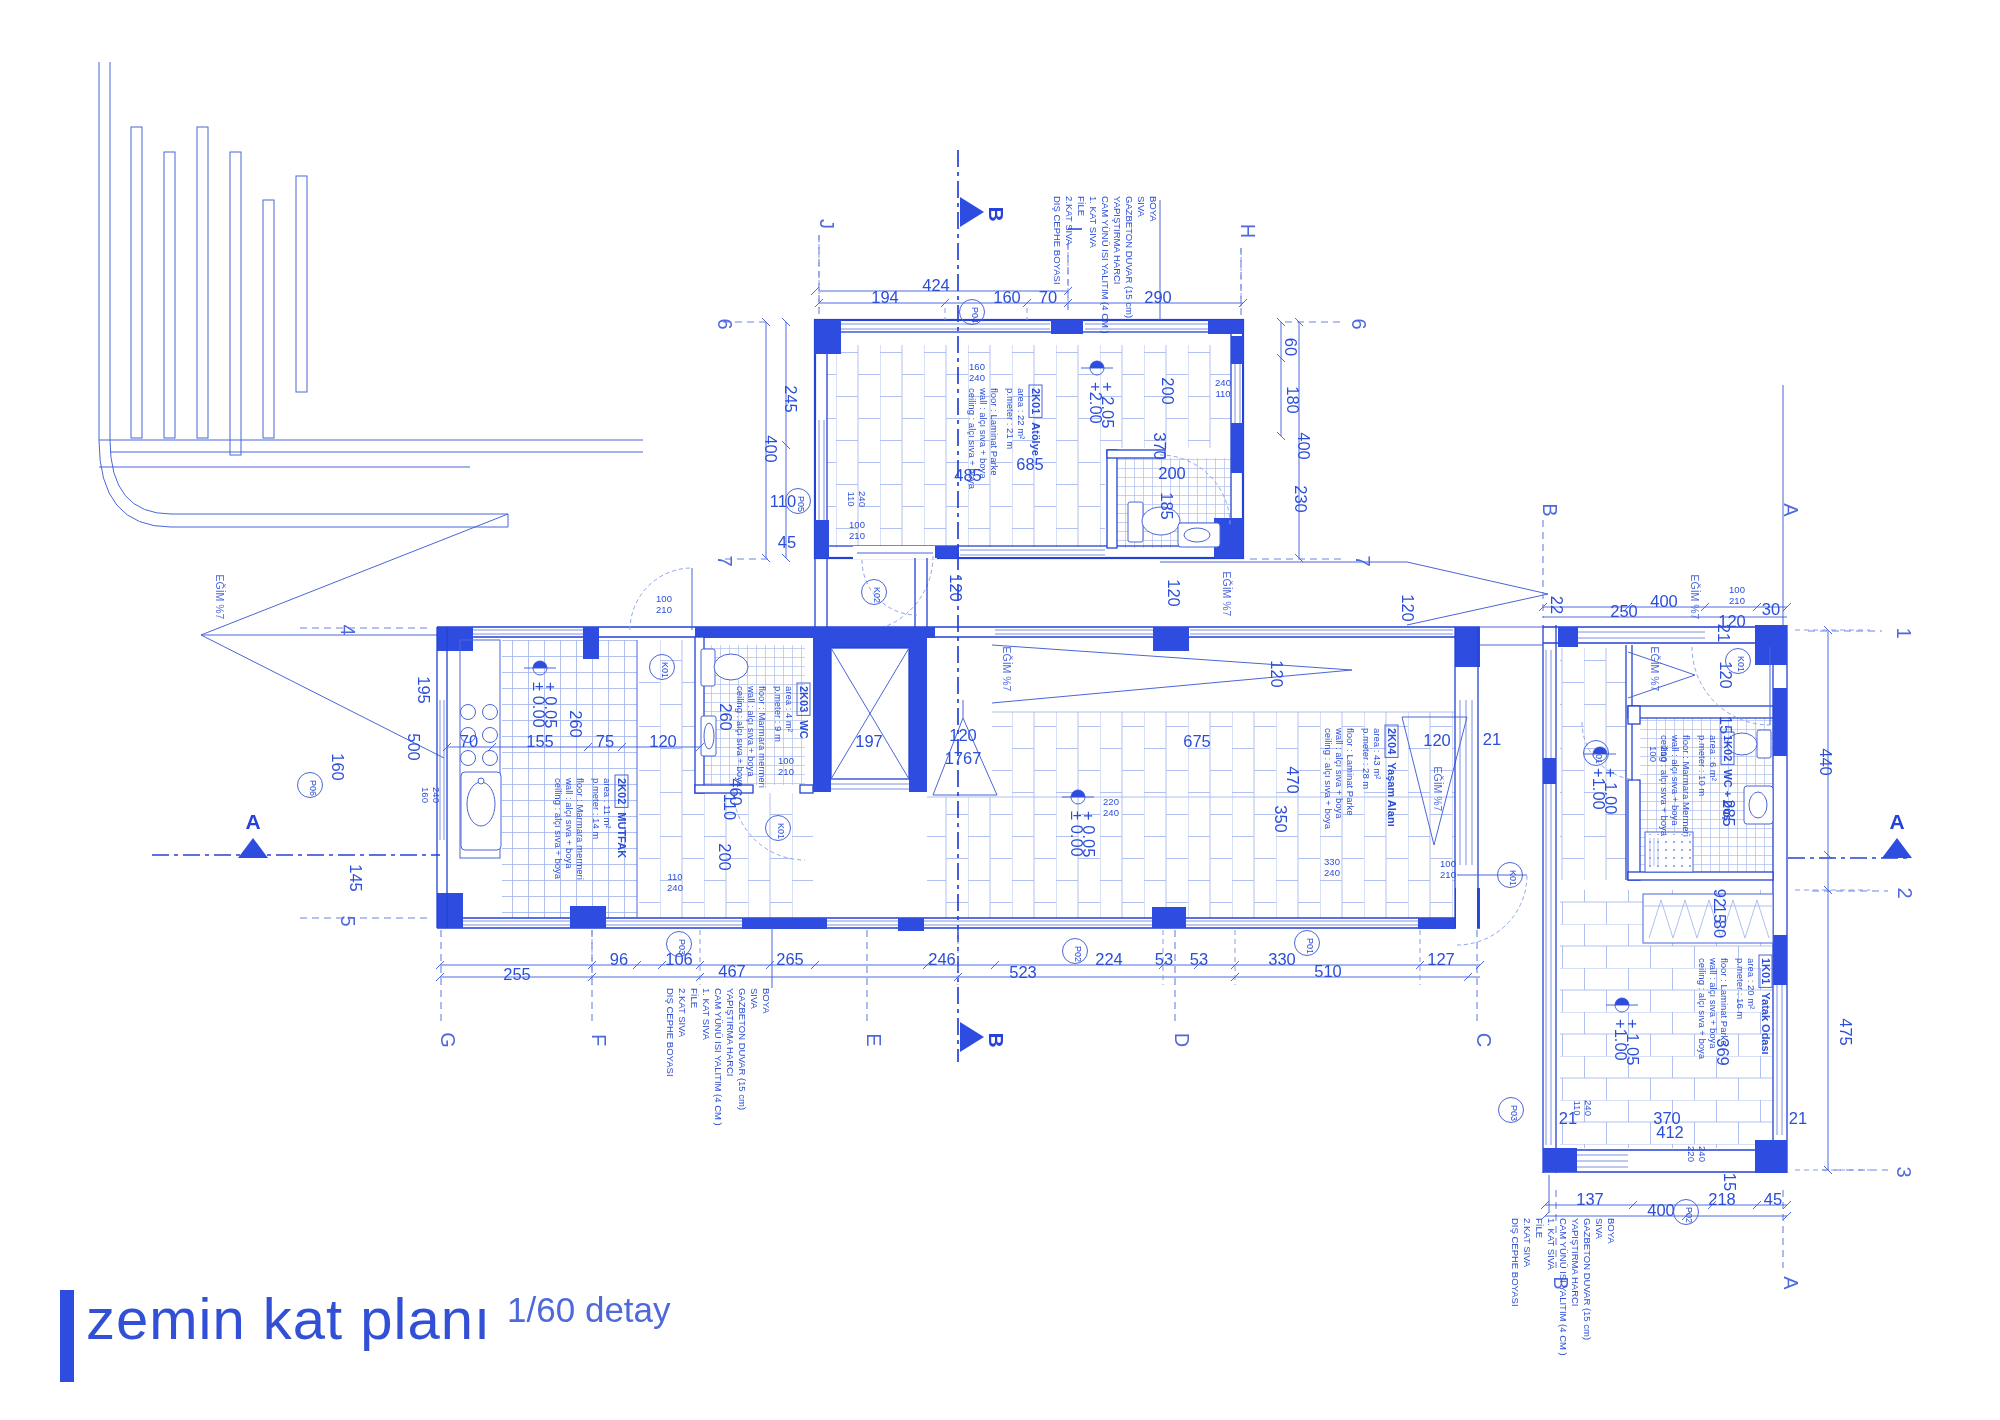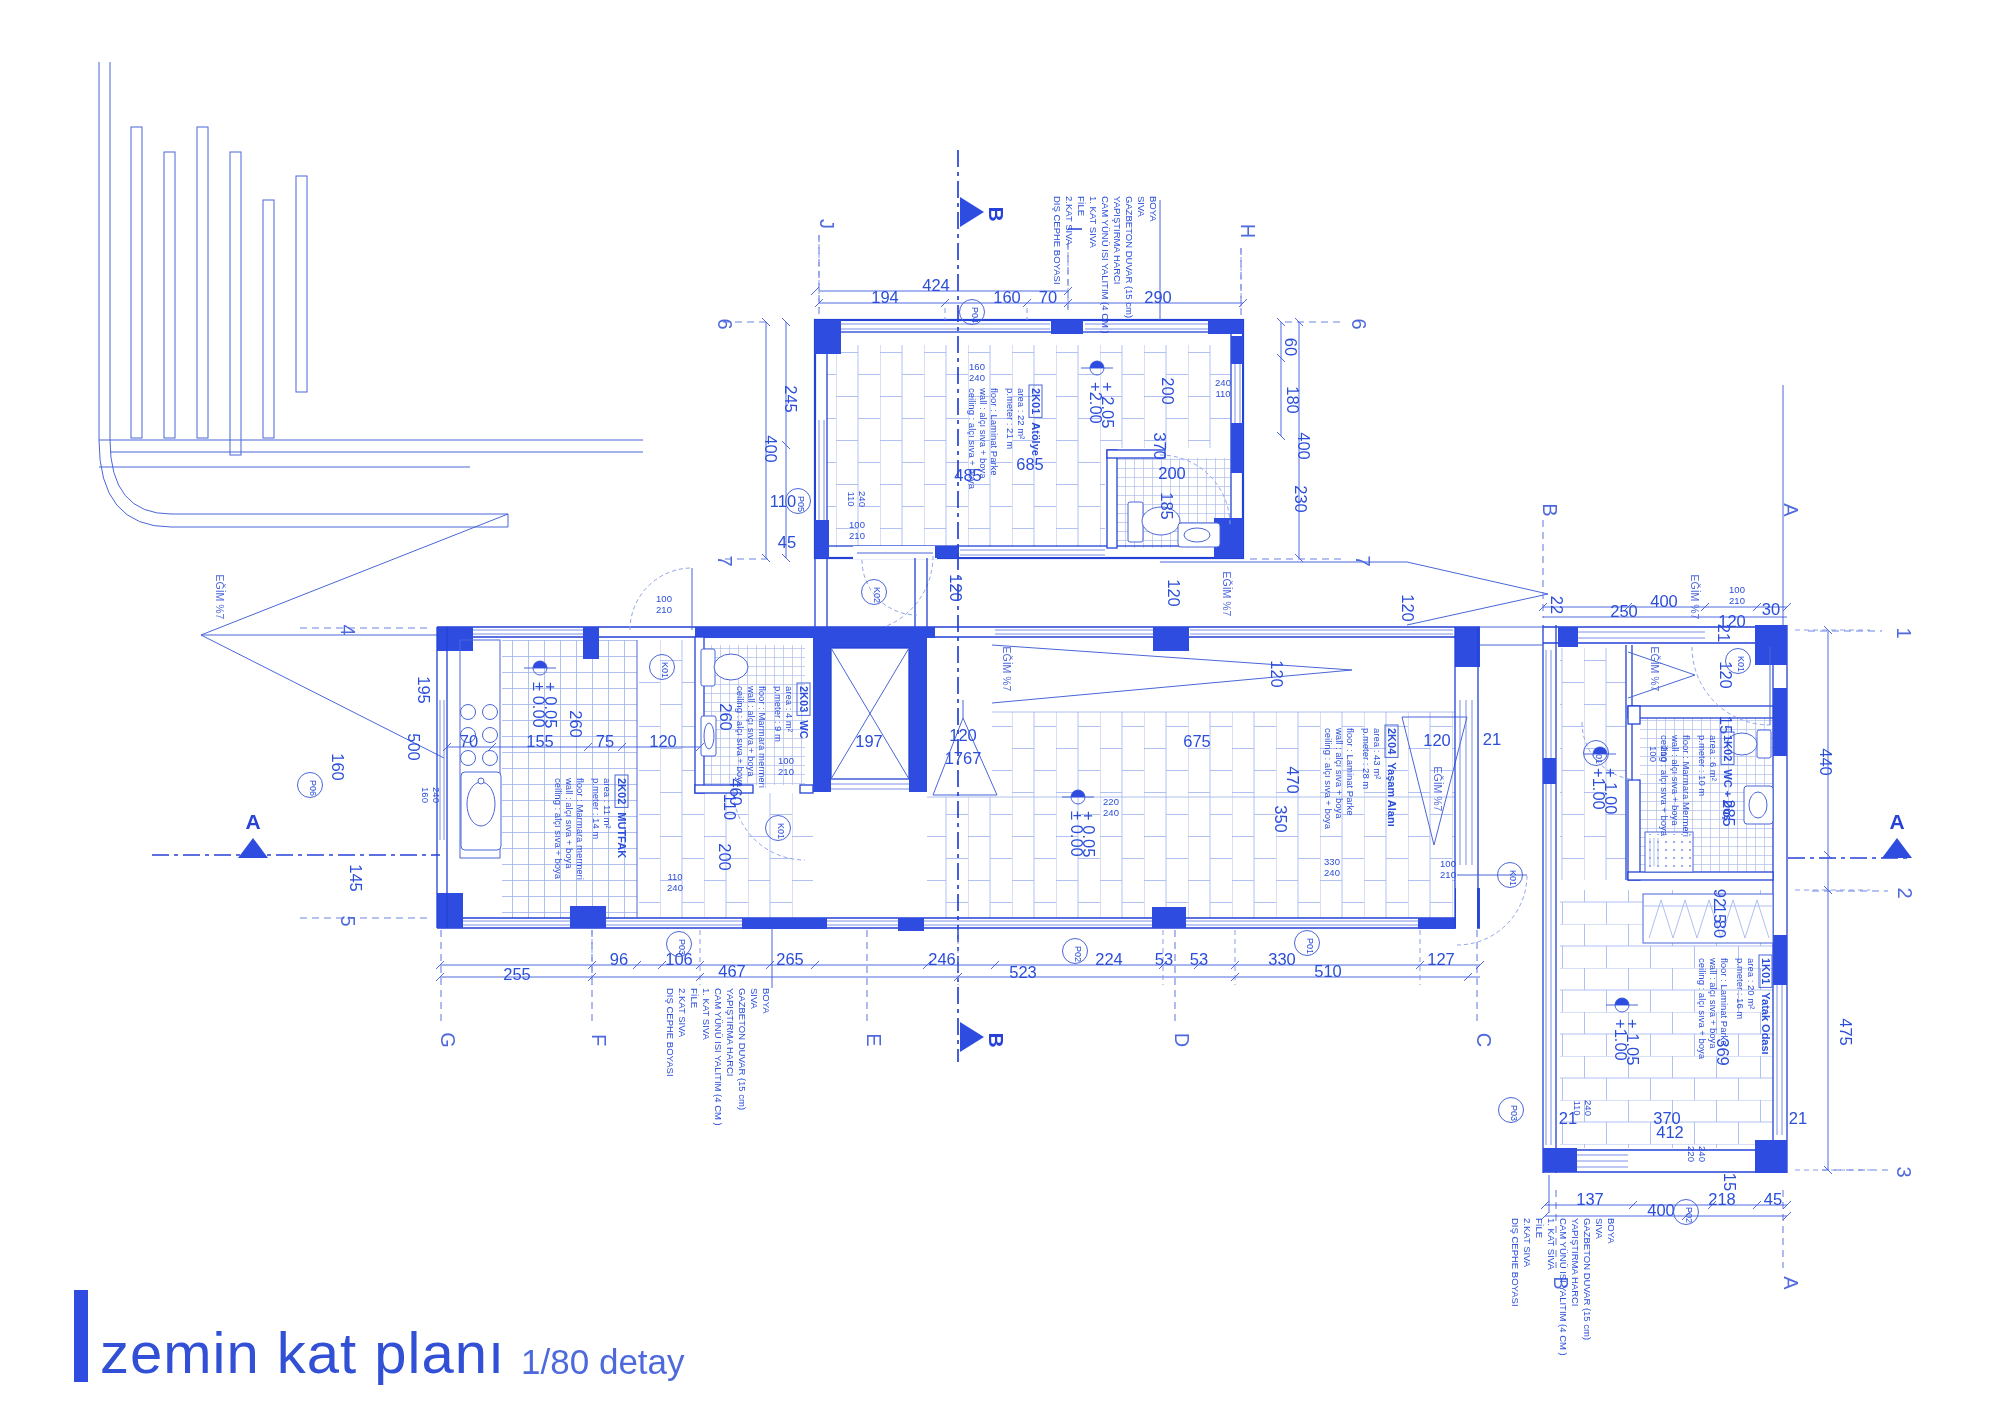--- a/index.html
+++ b/index.html
@@ -22,21 +22,21 @@
   .thin{stroke:#4a66d8;stroke-width:1;fill:none;}
   .ltn{stroke:#9db0ec;stroke-width:.8;fill:none;}
   .win{stroke:#5b75dd;stroke-width:.8;fill:none;}
   .dim{stroke:#3b59e0;stroke-width:.9;fill:none;}
   .sol{fill:#2e4de0;stroke:none;}
   .gl{stroke:#6d84e2;stroke-width:1.1;fill:none;stroke-dasharray:7 5;}
   .sect{stroke:#2742d8;stroke-width:1.7;fill:none;stroke-dasharray:17 5 4 5;}
   .dash{stroke:#7d93e6;stroke-width:.9;fill:none;stroke-dasharray:5 4;}
   .arc{stroke:#8fa4ea;stroke-width:1;fill:none;stroke-dasharray:4 3;}
   .fix{stroke:#4a66d8;stroke-width:1;fill:#ffffff;}
-  #titleblock{position:absolute;left:74px;top:1290px;display:flex;align-items:flex-end;}
+  #titleblock{position:absolute;left:60px;top:1290px;display:flex;align-items:flex-start;}
   #titlebar{display:inline-block;width:14px;height:92px;background:#2e4de0;margin-right:12px;}
   #titlemain{font-size:58px;color:#3150d6;letter-spacing:1px;line-height:1;}
   #titlescale{font-size:35px;color:#4e69dc;margin-left:16px;line-height:1.15;}
 </style>
 </head>
 <body>
 
 <div id="stage">
 
 <svg width="2000" height="1420" viewBox="0 0 2000 1420">
@@ -547,16 +547,16 @@
           <text x="0" y="41" class="t-room">floor : Laminat Parke</text>
           <text x="0" y="52" class="t-room">wall : alçı sıva + boya</text>
           <text x="0" y="63" class="t-room">ceiling : alçı sıva + boya</text>
         </g>
       </g>
 </svg>
 
 <div id="titleblock">
   <span id="titlebar"></span>
   <span id="titlemain">zemin kat planı</span>
-  <span id="titlescale">1/80 detay</span>
+  <span id="titlescale">1/60 detay</span>
 </div>
 
 </div>
 
 </body></html>

